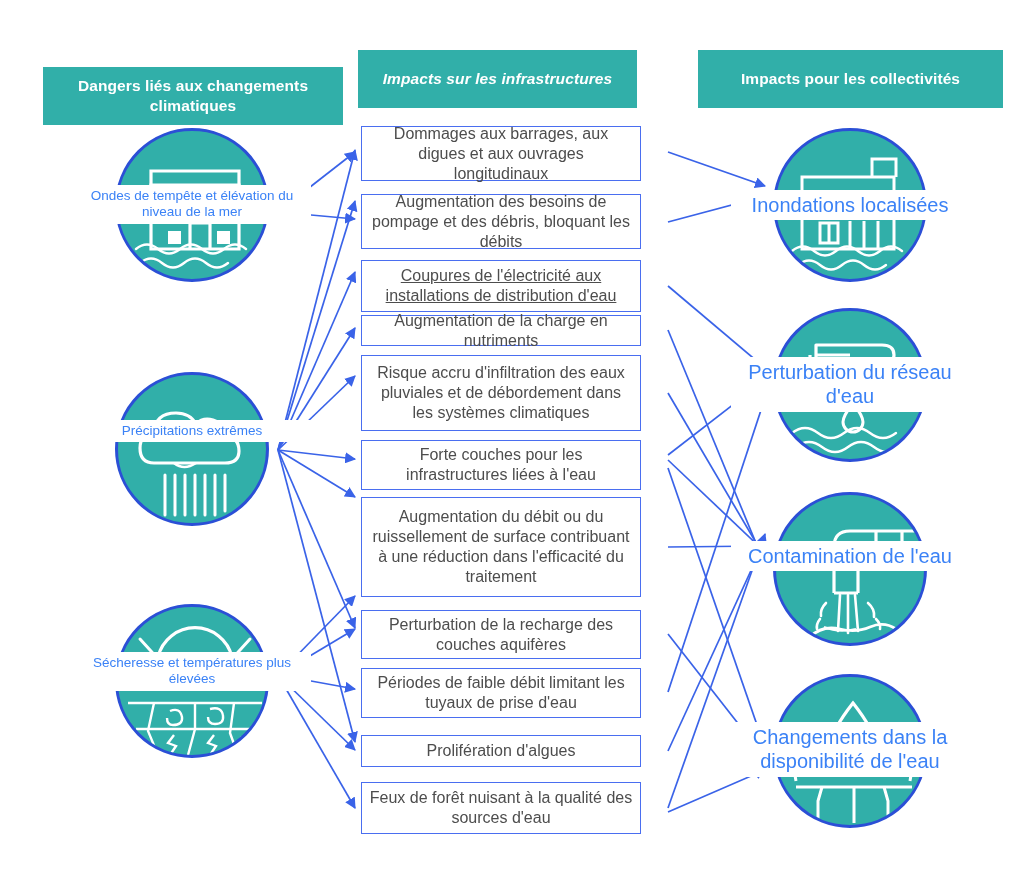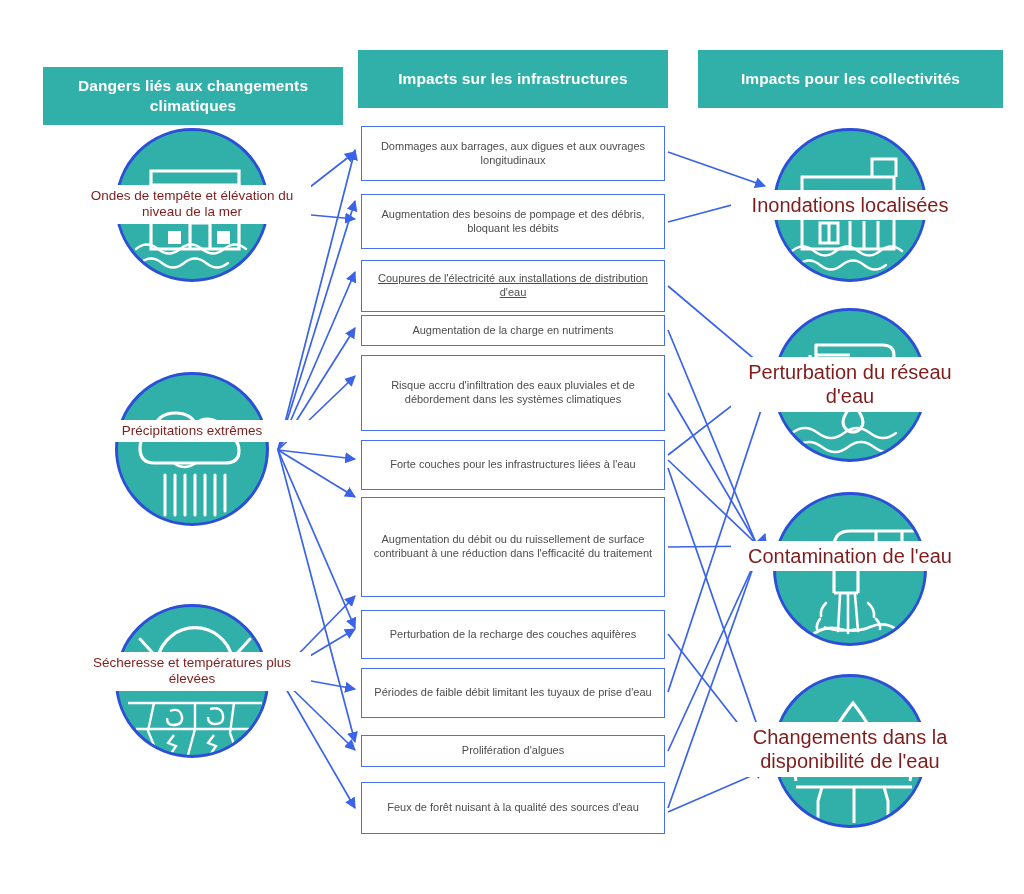--- a/index.html
+++ b/index.html
@@ -6,31 +6,31 @@
   body{width:1024px;height:894px;position:relative;overflow:hidden;
        font-family:"Liberation Sans",sans-serif;}
   #stage{position:absolute;left:0;top:0;width:1024px;height:894px;}
 
   
   .col-header{position:absolute;background:#31afa9;color:#ffffff;
      display:flex;align-items:center;justify-content:center;text-align:center;
      font-weight:bold;font-size:15.5px;line-height:1.28;letter-spacing:.1px;
      padding:4px 8px;box-sizing:border-box;}
   #hdr-hazards{left:43px;top:50px;width:300px;height:58px;margin-top:17px;}
-  #hdr-infra{left:358px;top:50px;width:310px;height:58px;}
+  #hdr-infra{left:358px;top:50px;width:279px;height:58px;font-style:italic;}
   #hdr-community{left:698px;top:50px;width:305px;height:58px;}
 
   
   .node{position:absolute;width:154px;height:154px;}
   .node .disc{position:absolute;inset:0;border-radius:50%;
       background:#31afa9;border:3px solid #2b4fd6;box-sizing:border-box;
       overflow:hidden;}
   .node svg.art{position:absolute;left:0;top:0;width:154px;height:154px;}
   .node .caption{position:absolute;left:-42px;width:238px;
-      text-align:center;color:#7f1d1d;font-size:13.5px;line-height:1.22;
+      text-align:center;color:#3b82f6;font-size:13.5px;line-height:1.22;
       background:#ffffff;padding:3px 0;box-sizing:border-box;}
   .node.right .caption{font-size:20px;}
 
   
   #node-storm{left:115px;top:128px;}
   #node-storm .caption{top:57px;}
   #node-precip{left:115px;top:372px;}
   #node-precip .caption{top:48px;}
   #node-drought{left:115px;top:604px;}
   #node-drought .caption{top:48px;}
@@ -39,24 +39,24 @@
   #node-flood{left:773px;top:128px;}
   #node-flood .caption{top:62px;}
   #node-network{left:773px;top:308px;}
   #node-network .caption{top:49px;}
   #node-contam{left:773px;top:492px;}
   #node-contam .caption{top:49px;}
   #node-availability{left:773px;top:674px;}
   #node-availability .caption{top:48px;}
 
   
-  .ibox{position:absolute;left:361px;width:304px;
+  .ibox{position:absolute;left:361px;width:280px;
      border:1.6px solid #4a6ef0;background:#ffffff;box-sizing:border-box;
      display:flex;align-items:center;justify-content:center;text-align:center;
-     color:#4d4d4d;font-size:11px;line-height:1.25;padding:3px 7px;}
+     color:#4d4d4d;font-size:16px;line-height:1.25;padding:3px 7px;}
 
   #box-0{top:126px;height:55px;}
   #box-1{top:194px;height:55px;}
   #box-2{top:260px;height:52px;text-decoration:underline;}
   #box-3{top:315px;height:31px;}
   #box-4{top:355px;height:76px;}
   #box-5{top:440px;height:50px;}
   #box-6{top:497px;height:100px;}
   #box-7{top:610px;height:49px;}
   #box-8{top:668px;height:50px;}

